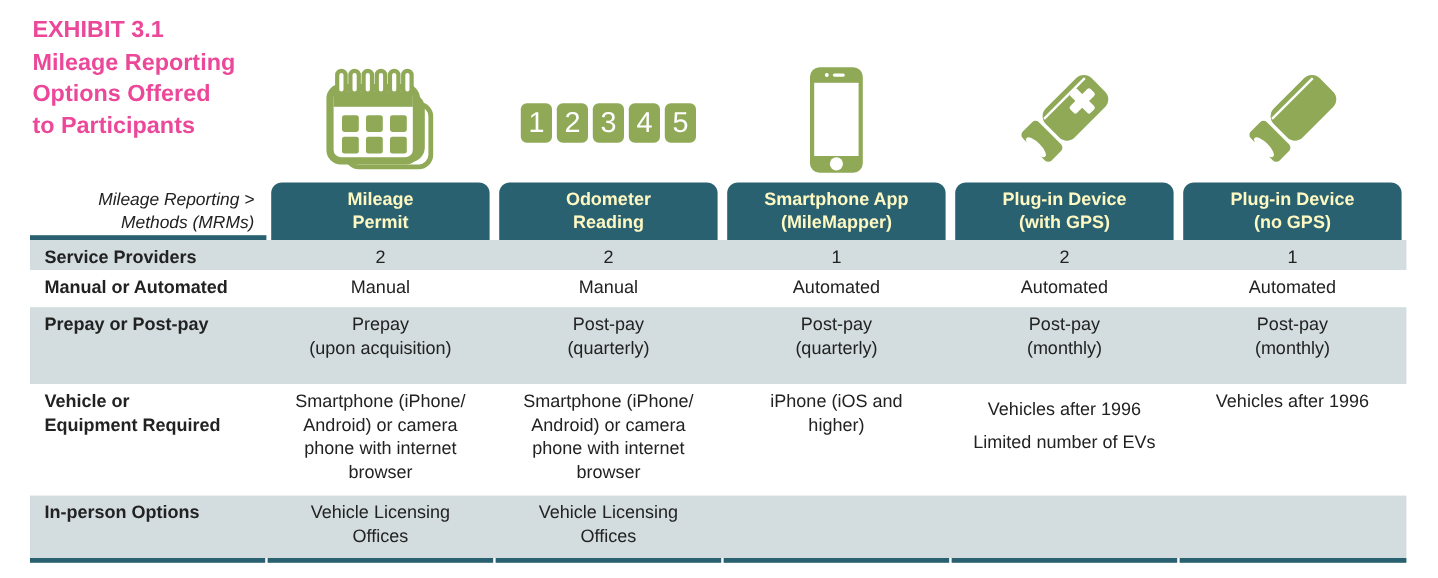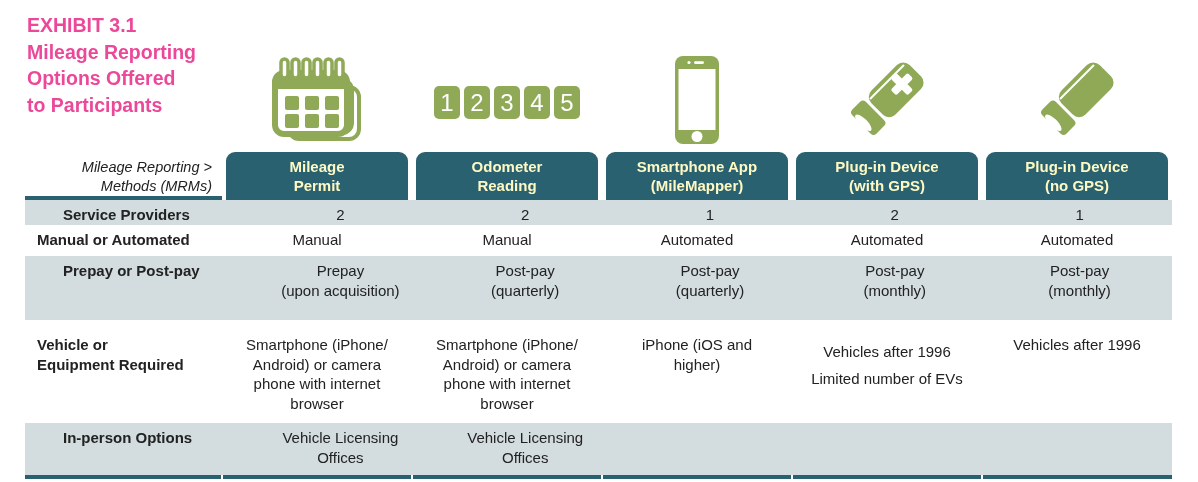--- a/index.html
+++ b/index.html
@@ -37,25 +37,25 @@
     border-bottom:4px solid var(--teal);
   }
   .tab{
     box-sizing:border-box;margin:0 4px;background:var(--teal);border-radius:9px 9px 0 0;
     color:#fef9c3;font-weight:bold;font-size:15px;line-height:19px;text-align:center;
     padding-top:5px;white-space:pre-line;
   }
   .cell{box-sizing:border-box;padding-top:5px;font-size:15px;line-height:19.5px;}
   .lbl{font-weight:bold;padding-left:12px;white-space:pre-line;text-align:left;}
   .val{text-align:center;white-space:pre-line;padding-left:8px;padding-right:8px;}
-  .gray{background:var(--row-gray);padding-left:26px;}
+  .gray{background:var(--row-gray);}
   .r1{height:25px;}
   .r2{height:31px;}
   .r3{height:64px;}
-  .r4{height:93px;margin-top:10px;}
+  .r4{height:93px;}
   .r5{height:52px;}
   .spread{line-height:27px;padding-top:8px;}
   .bottom-line span{height:4px;background:var(--teal);margin:0 1px;}
   .bottom-line span:first-child{margin-left:0;}
   .bottom-line span:last-child{margin-right:0;}
   
   .f-green{fill:var(--green);}
   .f-white{fill:#ffffff;}
   .s-green{stroke:var(--green);fill:#ffffff;}
   .s-white{stroke:#ffffff;}

